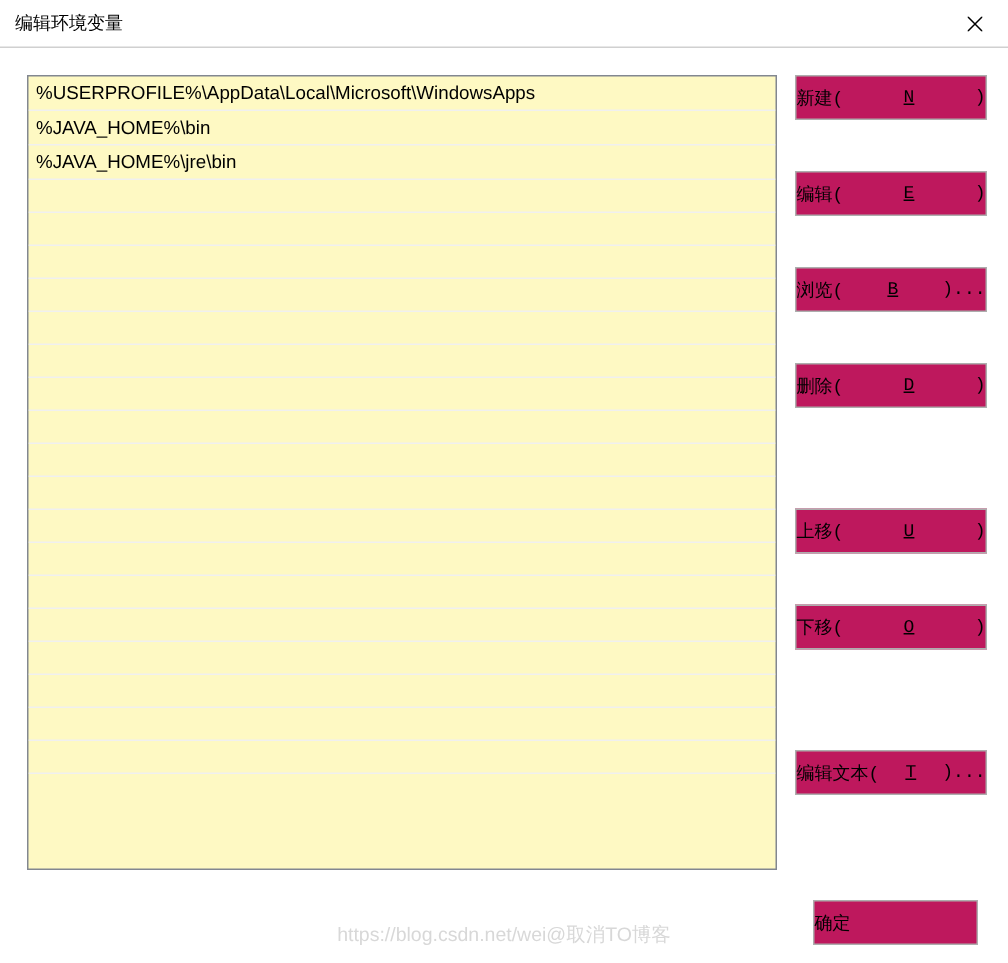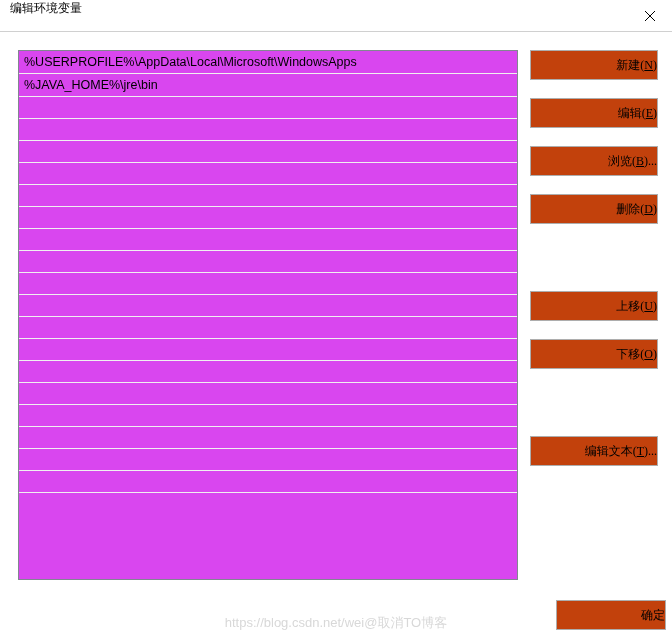--- a/index.html
+++ b/index.html
@@ -7,21 +7,21 @@
       font-family: "Microsoft YaHei", "Segoe UI", Tahoma, sans-serif;
       font-size: 12px;
       background: #ffffff;
       width: 672px;
       height: 642px;
       overflow: hidden;
     }
     .titlebar {
       display: flex;
       justify-content: space-between;
-      align-items: flex-start;
+      align-items: center;
       height: 32px;
       padding: 0 0 0 10px;
       border-bottom: 1px solid #d0d0d0;
     }
     .titlebar-title {
       font-size: 12px;
       color: #000;
     }
     .close-btn {
       width: 45px;
@@ -38,21 +38,21 @@
     .close-btn svg { width: 10px; height: 10px; }
     .content {
       display: flex;
       padding: 18px 14px 0 18px;
       gap: 12px;
       height: calc(100% - 32px - 55px);
     }
     .listbox {
       flex: 1;
       border: 1px solid #828790;
-      background: #d946ef;
+      background: #fef9c3;
       overflow-y: auto;
       height: 530px;
     }
     .list-item {
       padding: 2px 5px;
       font-size: 12.5px;
       line-height: 18px;
       border-bottom: 1px solid #f0f0f0;
       cursor: default;
       white-space: nowrap;
@@ -68,37 +68,37 @@
       border-bottom: 1px solid #f0f0f0;
     }
     .side-buttons {
       width: 128px;
       display: flex;
       flex-direction: column;
     }
     .btn {
       height: 30px;
       border: 1px solid #adadad;
-      background: #c2410c;
+      background: #be185d;
       font-size: 12px;
-      font-family: Liberation Serif, serif;
+      font-family: Liberation Mono, monospace;
       cursor: pointer;
       margin-bottom: 8px;
       display: flex;
       align-items: center;
-      justify-content: flex-end;
+      justify-content: space-between;
       color: #000;
     }
     .btn .underline { text-decoration: underline; }
-    .gap-small { margin-top: 10px; }
+    .gap-small { margin-top: 26px; }
     .gap-large { margin-top: 59px; }
     .footer {
       position: absolute;
       bottom: 12px;
-      right: 6px;
+      right: 20px;
       display: flex;
       gap: 10px;
     }
     .footer .btn {
       width: 110px;
       margin-bottom: 0;
     }
     .watermark {
       position: absolute;
       bottom: 10px;
@@ -118,20 +118,21 @@
   <button class="close-btn">
     <svg viewBox="0 0 10 10">
         <path d="M0 0 L10 10 M10 0 L0 10" stroke="#000" stroke-width="1" fill="none"></path>
       </svg>
   </button>
 </div>
 
 <div class="content">
   <div class="listbox" id="listbox">
       <div class="list-item">%USERPROFILE%\AppData\Local\Microsoft\WindowsApps</div>
+      <div class="list-item">%JAVA_HOME%\bin</div>
       <div class="list-item">%JAVA_HOME%\jre\bin</div>
       <div class="list-item empty"></div>
       <div class="list-item empty"></div>
       <div class="list-item empty"></div>
       <div class="list-item empty"></div>
       <div class="list-item empty"></div>
       <div class="list-item empty"></div>
       <div class="list-item empty"></div>
       <div class="list-item empty"></div>
       <div class="list-item empty"></div>

